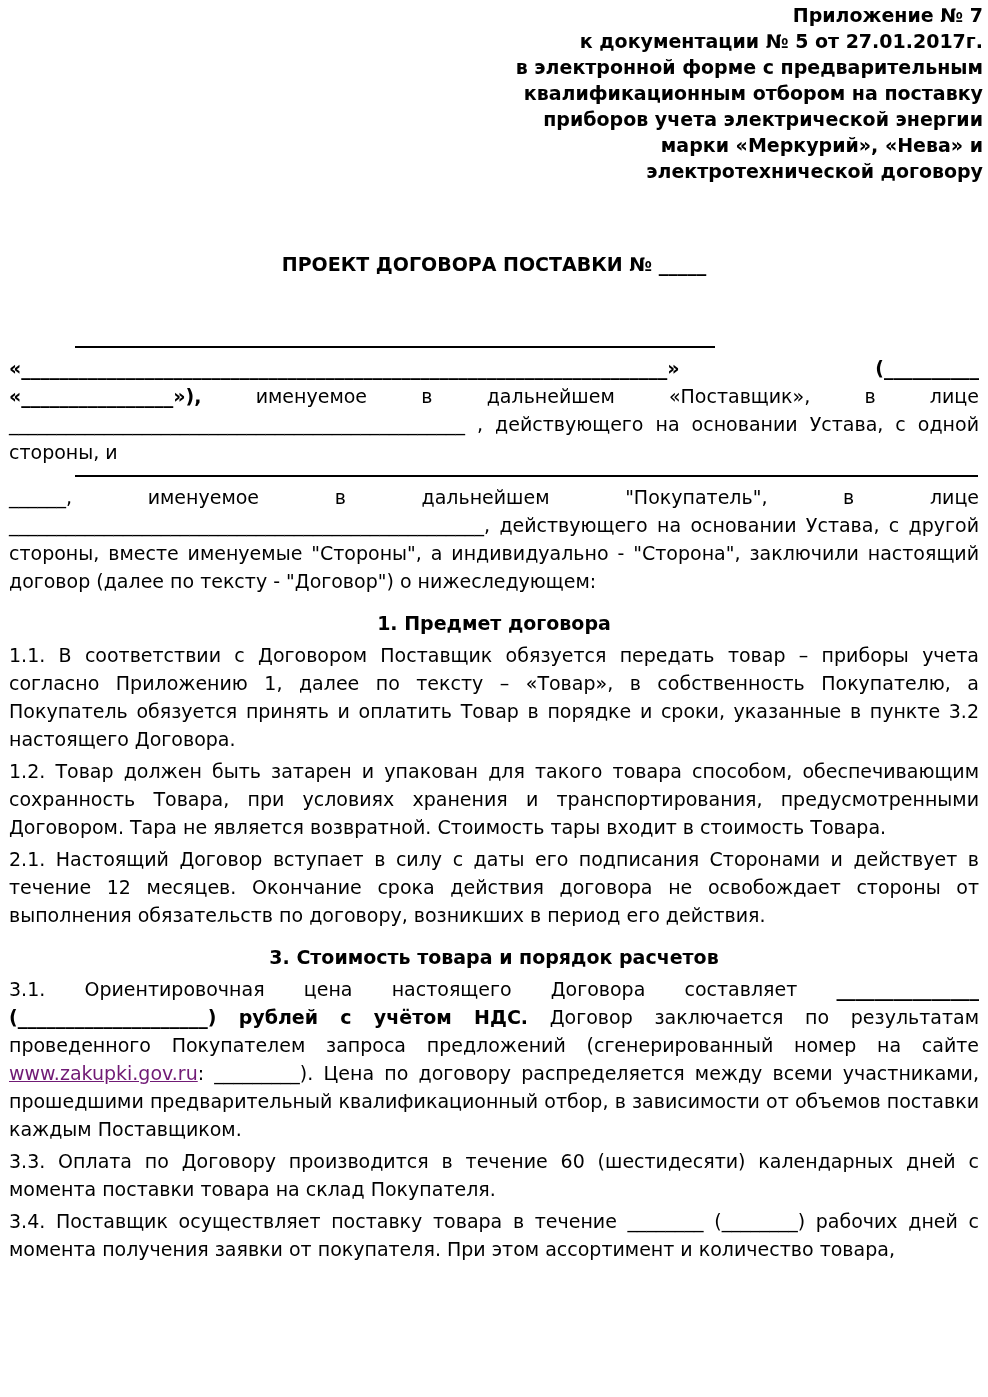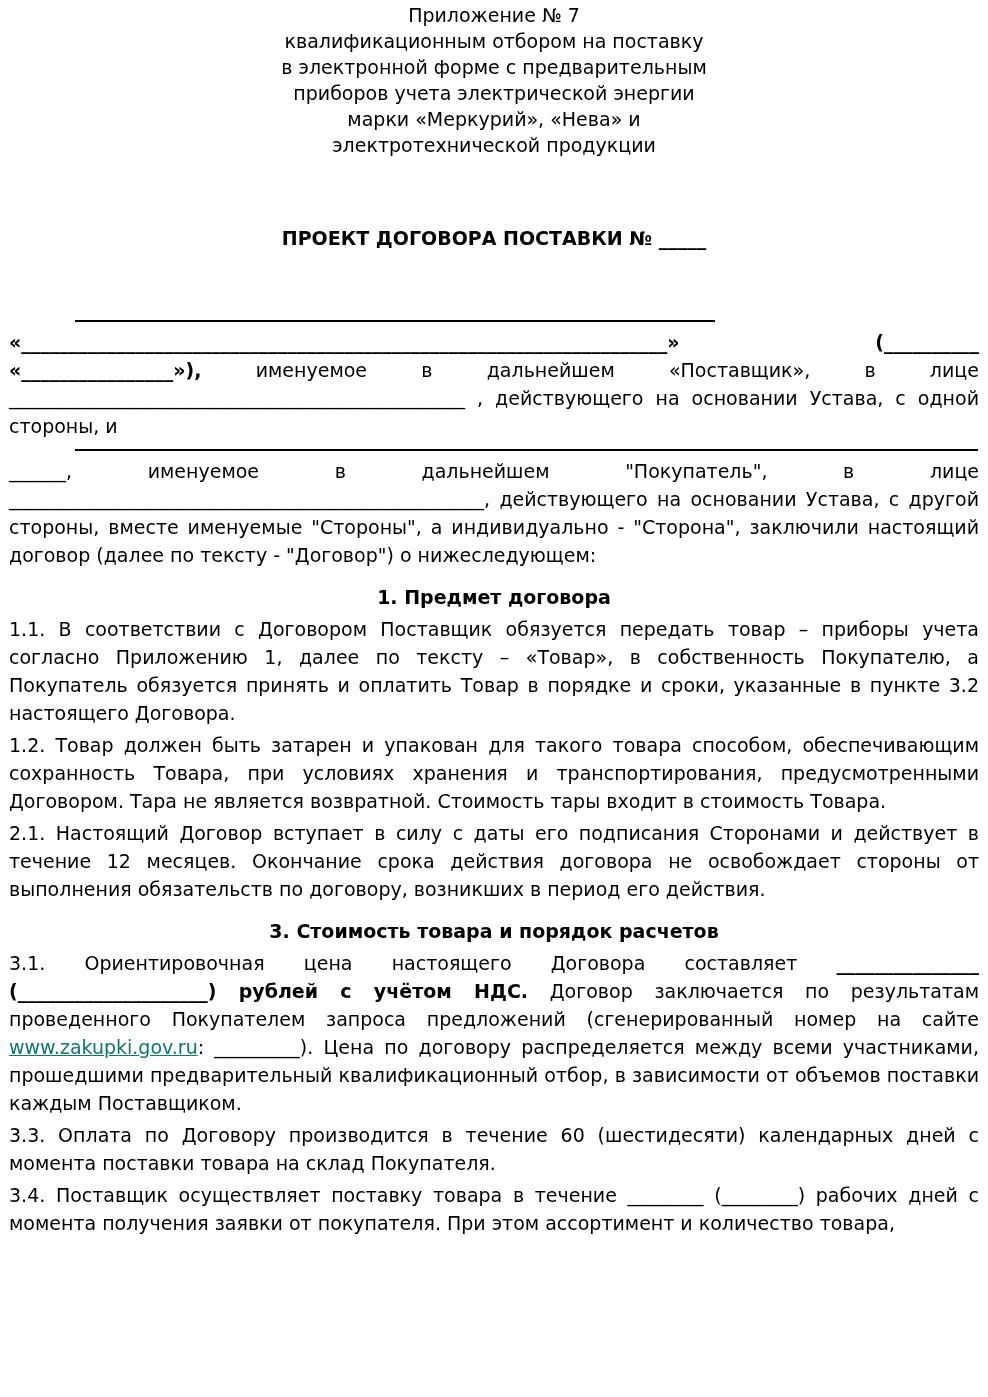--- a/index.html
+++ b/index.html
@@ -10,22 +10,22 @@
     overflow: hidden;
     box-sizing: border-box;
     padding: 2px 5px 0 5px;
     background: #ffffff;
     color: #000000;
     font-family: "DejaVu Sans", "Liberation Sans", sans-serif;
     font-size: 19px;
     line-height: 28px;
   }
   .doc-header {
-    text-align: center;
-    font-weight: normal;
+    text-align: right;
+    font-weight: bold;
     line-height: 26px;
   }
   .doc-title {
     margin: 66px 0 0 0;
     font-size: 19px;
     font-weight: bold;
     text-align: center;
     line-height: 28px;
   }
   .place-date {
@@ -45,37 +45,38 @@
   }
   .section-heading {
     margin: 14px 0 0 0;
     font-size: 19px;
     font-weight: bold;
     text-align: center;
     line-height: 28px;
   }
   .b { font-weight: bold; }
   a.doc-link {
-    color: #0f766e;
+    color: #701a75;
     text-decoration: underline;
     cursor: pointer;
   }
 </style>
 </head>
 <body>
 
 <div class="page">
 
   <div class="doc-header">
     <div>Приложение № 7</div>
+    <div>к документации № 5 от 27.01.2017г.</div>
+    <div>в электронной форме с предварительным</div>
     <div>квалификационным отбором на поставку</div>
-    <div>в электронной форме с предварительным</div>
     <div>приборов учета электрической энергии</div>
     <div>марки «Меркурий», «Нева» и</div>
-    <div>электротехнической продукции</div>
+    <div>электротехнической договору</div>
   </div>
 
   <div class="doc-title">ПРОЕКТ ДОГОВОРА ПОСТАВКИ № _____</div>
 
 
   <div class="fill-rule rule-supplier"></div>
 
   <p class="body-par"><span class="b">«____________________________________________________________________»</span> <span class="b">(__________</span> <span class="b">«________________»),</span> <span>именуемое в дальнейшем «Поставщик», в лице</span> <span>________________________________________________</span><span> , действующего на основании Устава, с одной стороны, и</span></p>
 
   <div class="fill-rule rule-buyer"></div>

